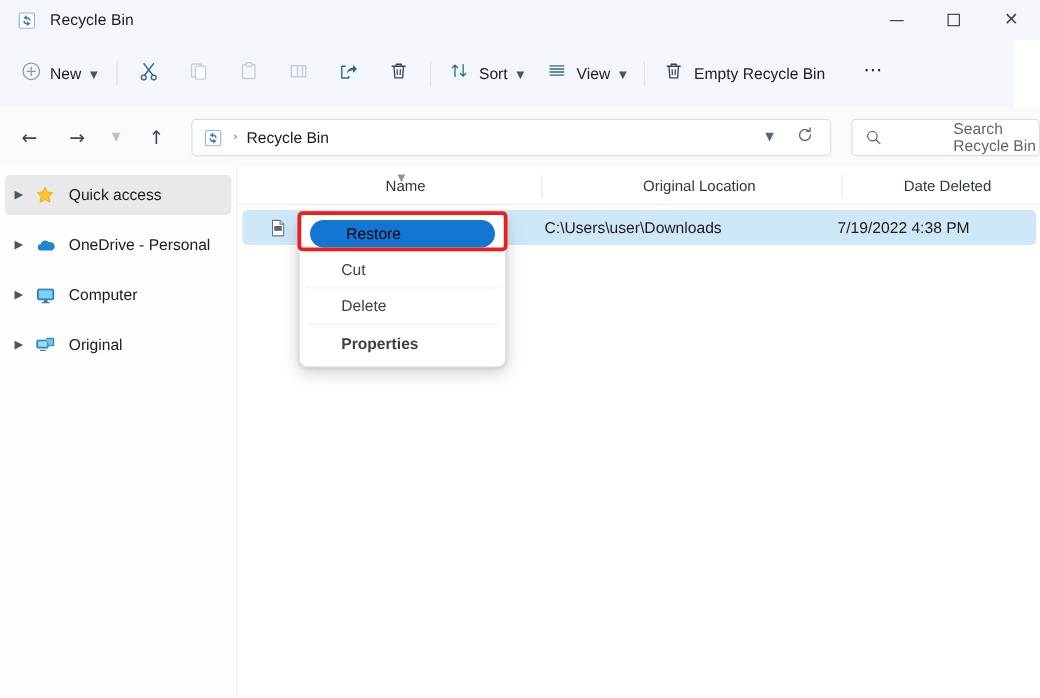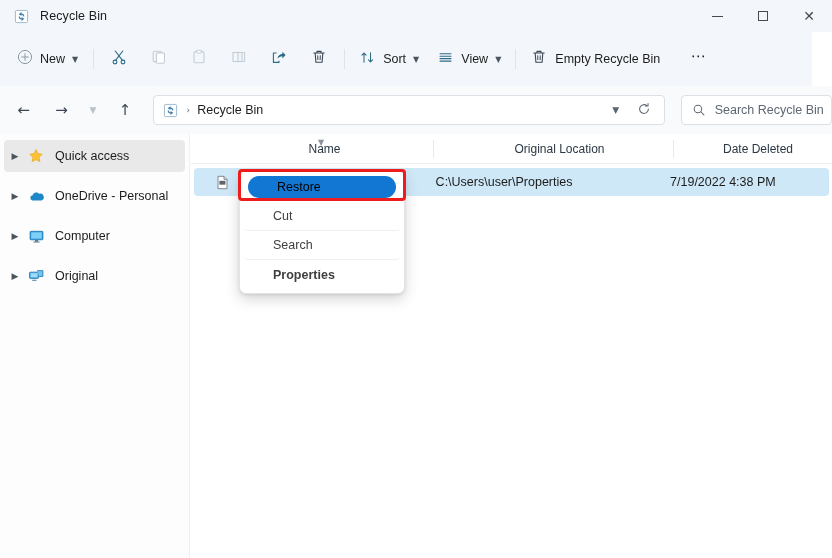--- a/index.html
+++ b/index.html
@@ -106,21 +106,21 @@
     display: flex; align-items: center; justify-content: center;
     color: #5a6672; font-size: 9px; font-family: "DejaVu Sans", sans-serif; }
   .addr-ctl.refresh { font-size: 13px; margin-right: 6px; }
 
   .searchbox {
     margin-left: 16px;
     width: 156px; height: 30px;
     background: #ffffff;
     border: 1px solid #dbe0e6;
     border-radius: 4px;
-    display: flex; align-items: center;
+    display: flex; align-items: center; gap: 48px;
   }
   .search-ico { margin-left: 10px; display: flex; }
   .search-ph { margin-left: 9px; font-size: 12.5px; color: #5d6772; }
 
   
   .sidebar {
     position: absolute; left: 0; top: 134px;
     width: 190px; height: 424px;
     background: #fdfdfe;
     border-right: 1px solid #edeff2;
@@ -478,34 +478,34 @@
 
     <div class="filerow">
       <span class="fr-icon">
         <svg width="15" height="15" viewBox="0 0 16 16">
           <path d="M3.2 1.4 L9.6 1.4 L12.8 4.6 L12.8 14.6 L3.2 14.6 Z" fill="#ffffff" stroke="#6b7681" stroke-width=".9" stroke-linejoin="round"></path>
           <path d="M9.6 1.4 L9.6 4.6 L12.8 4.6" fill="#dfe5ea" stroke="#6b7681" stroke-width=".9" stroke-linejoin="round"></path>
           <rect x="4.7" y="6.2" width="6.4" height="4.1" fill="#5b6670"></rect>
         </svg>
       </span>
       <span class="fr-name">p</span>
-      <span class="fr-loc">C:\Users\user\Properties</span>
+      <span class="fr-loc">C:\Users\user\Downloads</span>
       <span class="fr-date">7/19/2022 4:38 PM</span>
     </div>
   </div>
 
   <div class="ctxmenu">
     <div class="ctx-item highlight">
       <span>Restore</span>
     </div>
     <div class="ctx-item">
       <span>Cut</span>
     </div>
     <div class="ctx-item">
-      <span>Search</span>
+      <span>Delete</span>
     </div>
     <div class="ctx-item bold">
       <span>Properties</span>
     </div>
   </div>
 
   <div class="annot-box"></div>
 
 </div>
 

